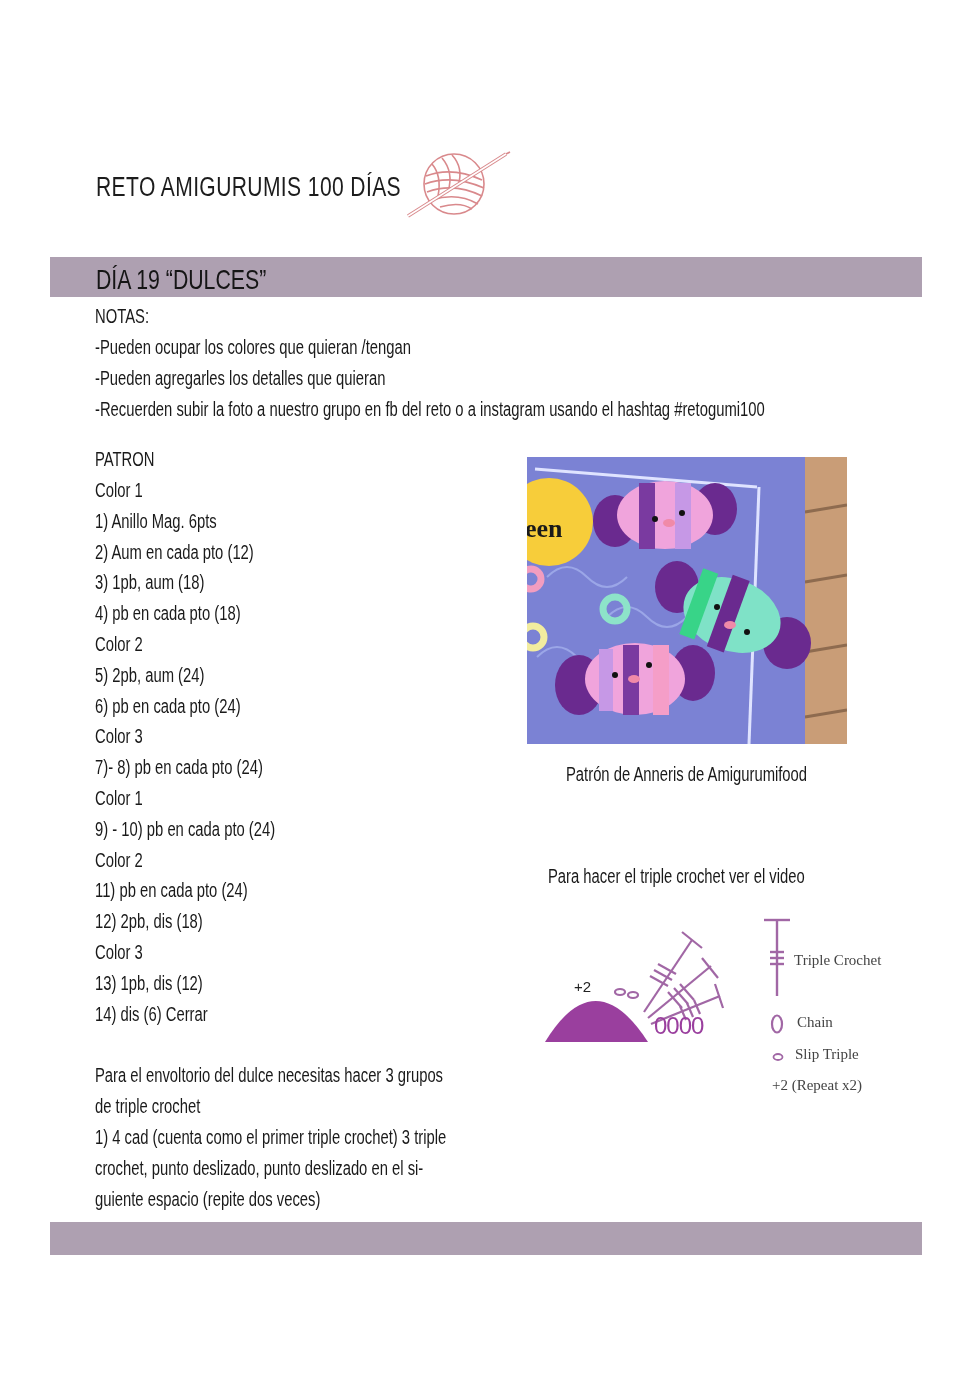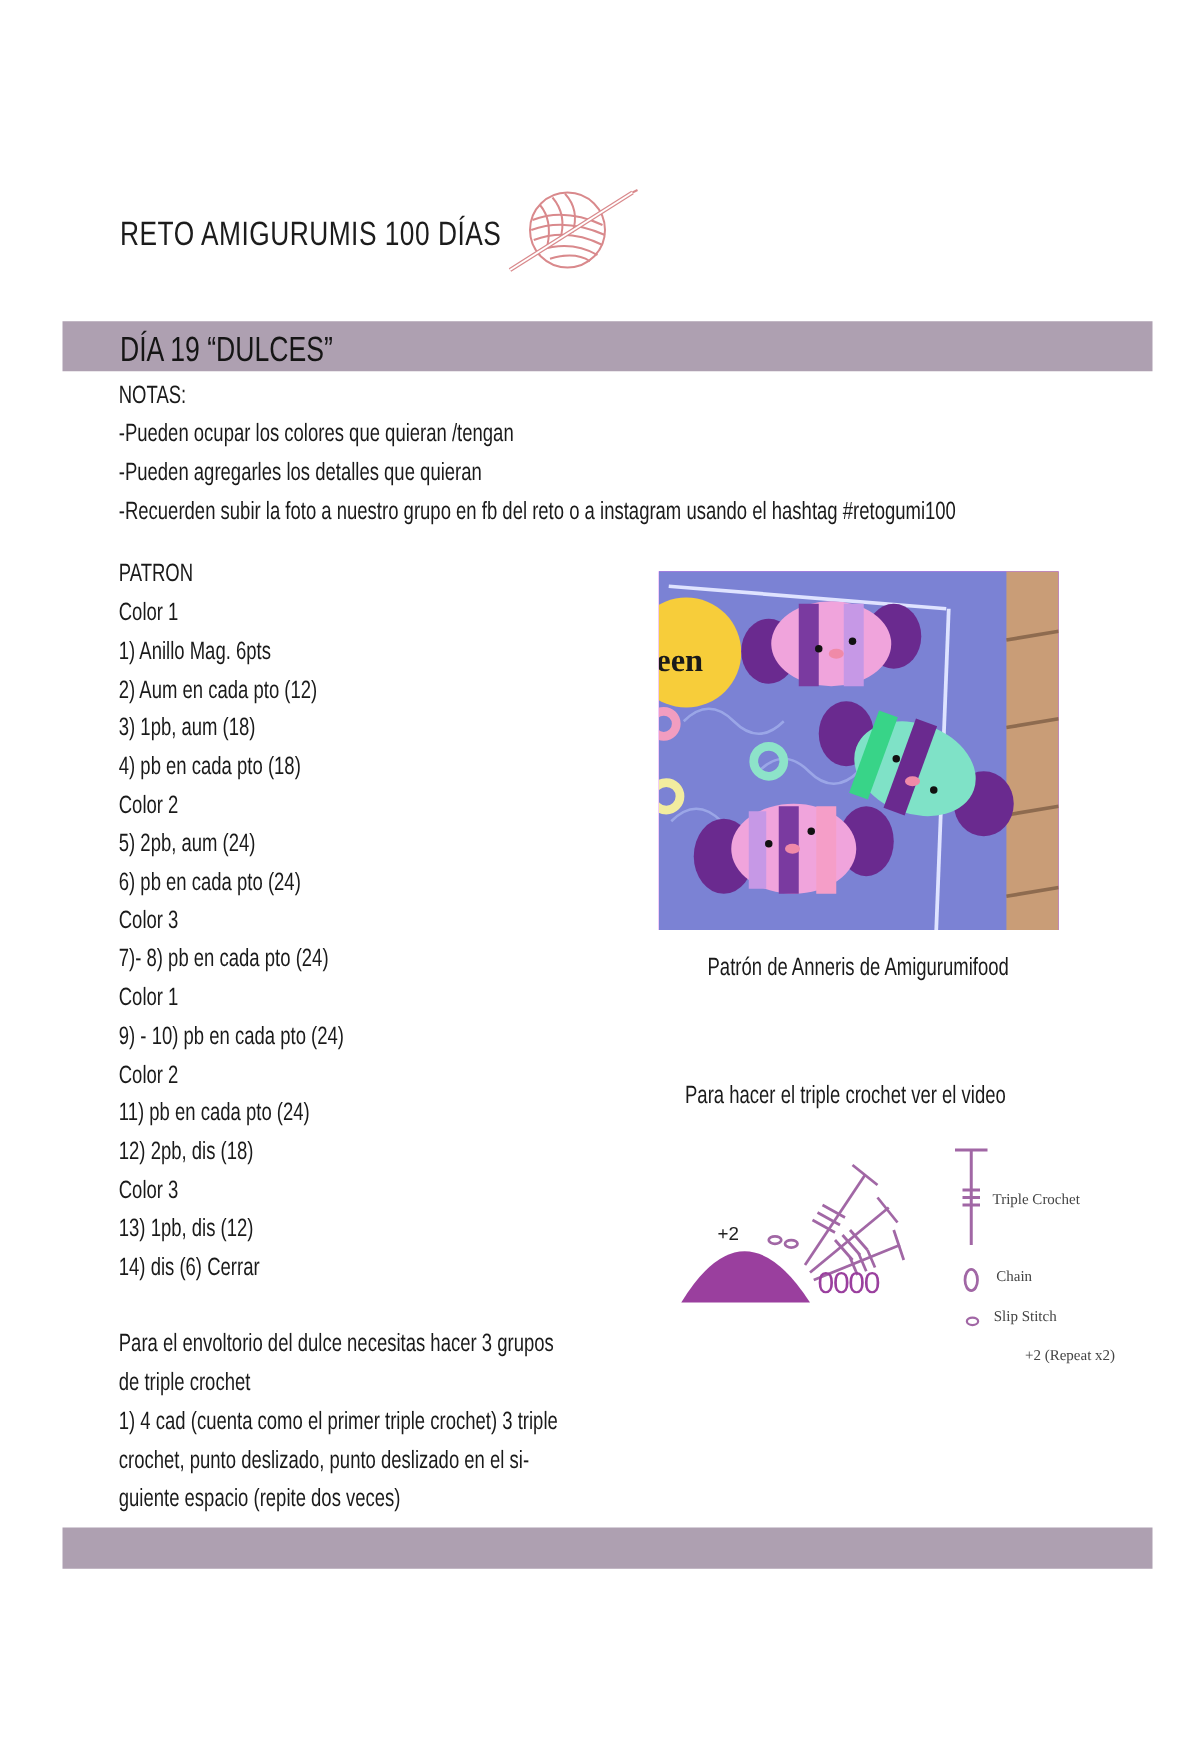--- a/index.html
+++ b/index.html
@@ -11,21 +11,21 @@
     .band { position: absolute; left: 50px; width: 872px; background: #aea0b1; }
     .band-top { top: 257px; height: 40px; }
     .band-bottom { top: 1222px; height: 33px; }
     .day-title { position: absolute; left: 96px; top: 264px; font-size: 28px; white-space: nowrap;
                  transform: scaleX(0.76); transform-origin: left top; color:#151515; }
     .txt { position: absolute; white-space: nowrap; font-size: 20px; transform: scaleX(0.74);
            transform-origin: left top; line-height: 24px; color:#1a1a1a; }
     .lines .txt { left: 95px; }
     .photo { position: absolute; left: 527px; top: 457px; width: 320px; height: 287px; overflow: hidden;
              background: #d946ef; }
-    .legend-txt { position: absolute; font-family: "Liberation Serif", serif; font-size: 12px; color: #444;
+    .legend-txt { position: absolute; font-family: "Liberation Serif", serif; font-size: 15px; color: #444;
                   white-space: nowrap; }
   </style>
 </head>
 <body>
 
 <div class="page-title">RETO AMIGURUMIS 100 DÍAS</div>
 <svg class="yarn-logo" viewBox="0 0 112 76">
   <g fill="none" stroke="#d9898c" stroke-width="1.6">
     <circle cx="52" cy="38" r="30"></circle>
     <path d="M24 30 Q50 20 80 34"></path>
@@ -178,17 +178,17 @@
     </g>
   </svg>
   <div class="legend-txt" style="left:794px; top:952px;">Triple Crochet</div>
   <svg style="position:absolute; left:770px; top:1013px;" width="14" height="22" viewBox="0 0 14 22">
     <ellipse cx="7" cy="11" rx="5" ry="8.5" fill="none" stroke="#a167a5" stroke-width="2.2"></ellipse>
   </svg>
   <div class="legend-txt" style="left:797px; top:1014px;">Chain</div>
   <svg style="position:absolute; left:772px; top:1052px;" width="12" height="10" viewBox="0 0 12 10">
     <ellipse cx="6" cy="5" rx="4.5" ry="3" fill="none" stroke="#a167a5" stroke-width="1.8"></ellipse>
   </svg>
-  <div class="legend-txt" style="left:795px; top:1046px;">Slip Stitch</div>
-  <div class="legend-txt" style="left:772px; top:1077px;margin-left:48px;">+2 (Repeat x2)</div>
+  <div class="legend-txt" style="left:795px; top:1046px;">Slip Triple</div>
+  <div class="legend-txt" style="left:772px; top:1077px;">+2 (Repeat x2)</div>
 </div>
 
 <div class="band band-bottom"></div>
 
 </body></html>

